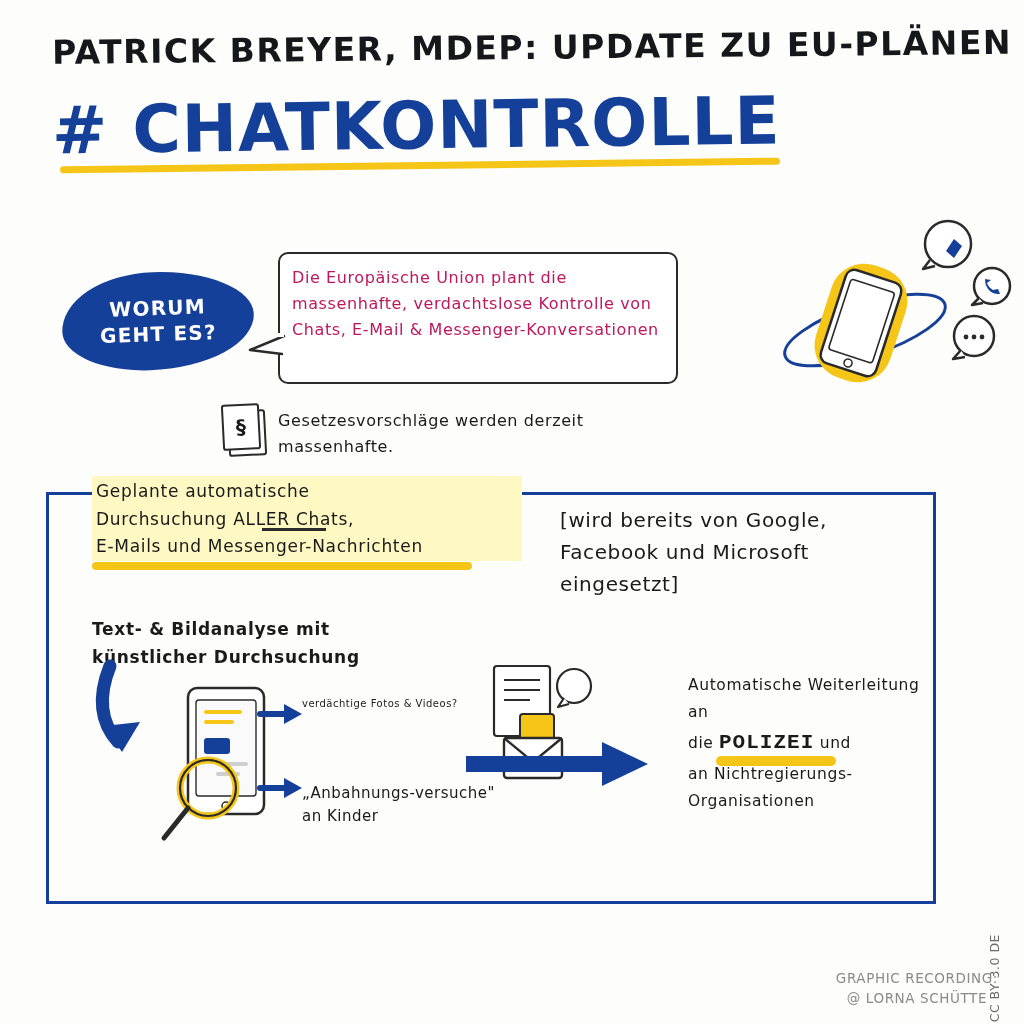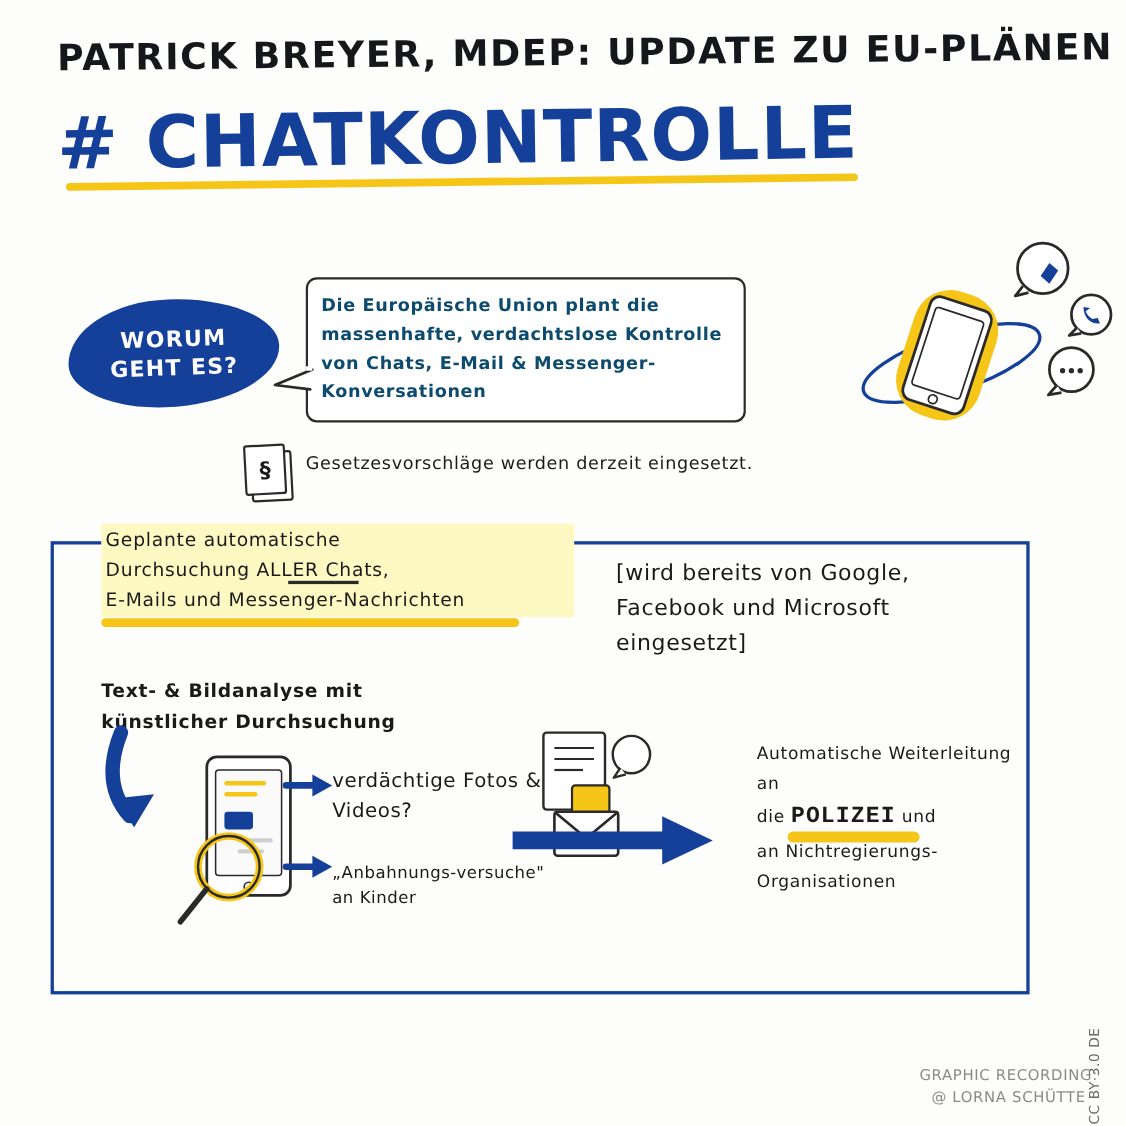--- a/index.html
+++ b/index.html
@@ -68,22 +68,21 @@
     border: 2.5px solid #2a2a2a;
     border-radius: 10px 10px 10px 10px;
     background: #ffffff;
     box-sizing: border-box;
   }
   #speech-bubble-text {
     left: 292px; top: 265px; width: 378px;
     font-size: 16px;
     letter-spacing: 0.6px;
     line-height: 1.62;
-    color: #0c4a6e;
-    font-weight: bold;
+    color: #be185d;
   }
   #bubble-tail {
     left: 248px; top: 334px; width: 36px; height: 22px;
   }
 
   
   #law-icon {
     left: 222px; top: 404px; width: 34px; height: 42px;
     border: 2.5px solid #2a2a2a;
     background: #ffffff;
@@ -134,21 +133,21 @@
     font-size: 20px; letter-spacing: 0.6px; line-height: 1.6;
   }
 
   #ki-text {
     left: 92px; top: 616px; width: 320px;
     font-size: 17px; letter-spacing: 0.7px; line-height: 1.62; font-weight: bold;
   }
 
   #verdaechtige-text {
     left: 302px; top: 696px; width: 200px;
-    font-size: 18px; letter-spacing: 0.5px; line-height: 1.55;
+    font-size: 10px; letter-spacing: 0.5px; line-height: 1.55;
   }
   #anbahnungs-text {
     left: 302px; top: 782px; width: 200px;
     font-size: 15px; letter-spacing: 0.5px; line-height: 1.55;
   }
 
   #polizei-text {
     left: 688px; top: 672px; width: 240px;
     font-size: 15.5px; letter-spacing: 0.6px; line-height: 1.72;
   }
@@ -191,21 +190,21 @@
   <svg class="abs" id="bubble-tail" viewBox="0 0 36 22">
     <path d="M36 2 L2 16 L34 20" fill="#ffffff" stroke="#2a2a2a" stroke-width="2.5" stroke-linejoin="round" stroke-linecap="round"></path>
     <line x1="30" y1="1" x2="36" y2="1" stroke="#ffffff" stroke-width="4"></line>
   </svg>
   <div class="abs" id="speech-bubble-text">Die Europäische Union plant die massenhafte, verdachtslose Kontrolle von Chats, E-Mail &amp; Messenger-Konversationen</div>
 
   <div class="abs" id="law-icon-shadow"></div>
   <div class="abs" id="law-icon">
     <span>§</span>
   </div>
-  <div class="abs" id="law-text">Gesetzesvorschläge werden derzeit eingesetzt.</div>
+  <div class="abs" id="law-text">Gesetzesvorschläge werden derzeit massenhafte.</div>
 
   <svg class="abs" id="phone-group" viewBox="0 0 250 180">
 
     <ellipse cx="105" cy="112" rx="84" ry="26" fill="none" stroke="#15409a" stroke-width="3" transform="rotate(-18 105 112)"></ellipse>
 
     <rect x="62" y="46" width="78" height="118" rx="34" fill="#f5c518" transform="rotate(18 101 105)"></rect>
 
     <rect x="72" y="56" width="58" height="98" rx="9" fill="#ffffff" stroke="#2a2a2a" stroke-width="2.5" transform="rotate(18 101 105)"></rect>
     <rect x="78" y="66" width="46" height="74" rx="3" fill="#ffffff" stroke="#2a2a2a" stroke-width="1.6" transform="rotate(18 101 105)"></rect>
     <circle cx="101" cy="147" r="4" fill="none" stroke="#2a2a2a" stroke-width="1.6" transform="rotate(18 101 105)"></circle>

